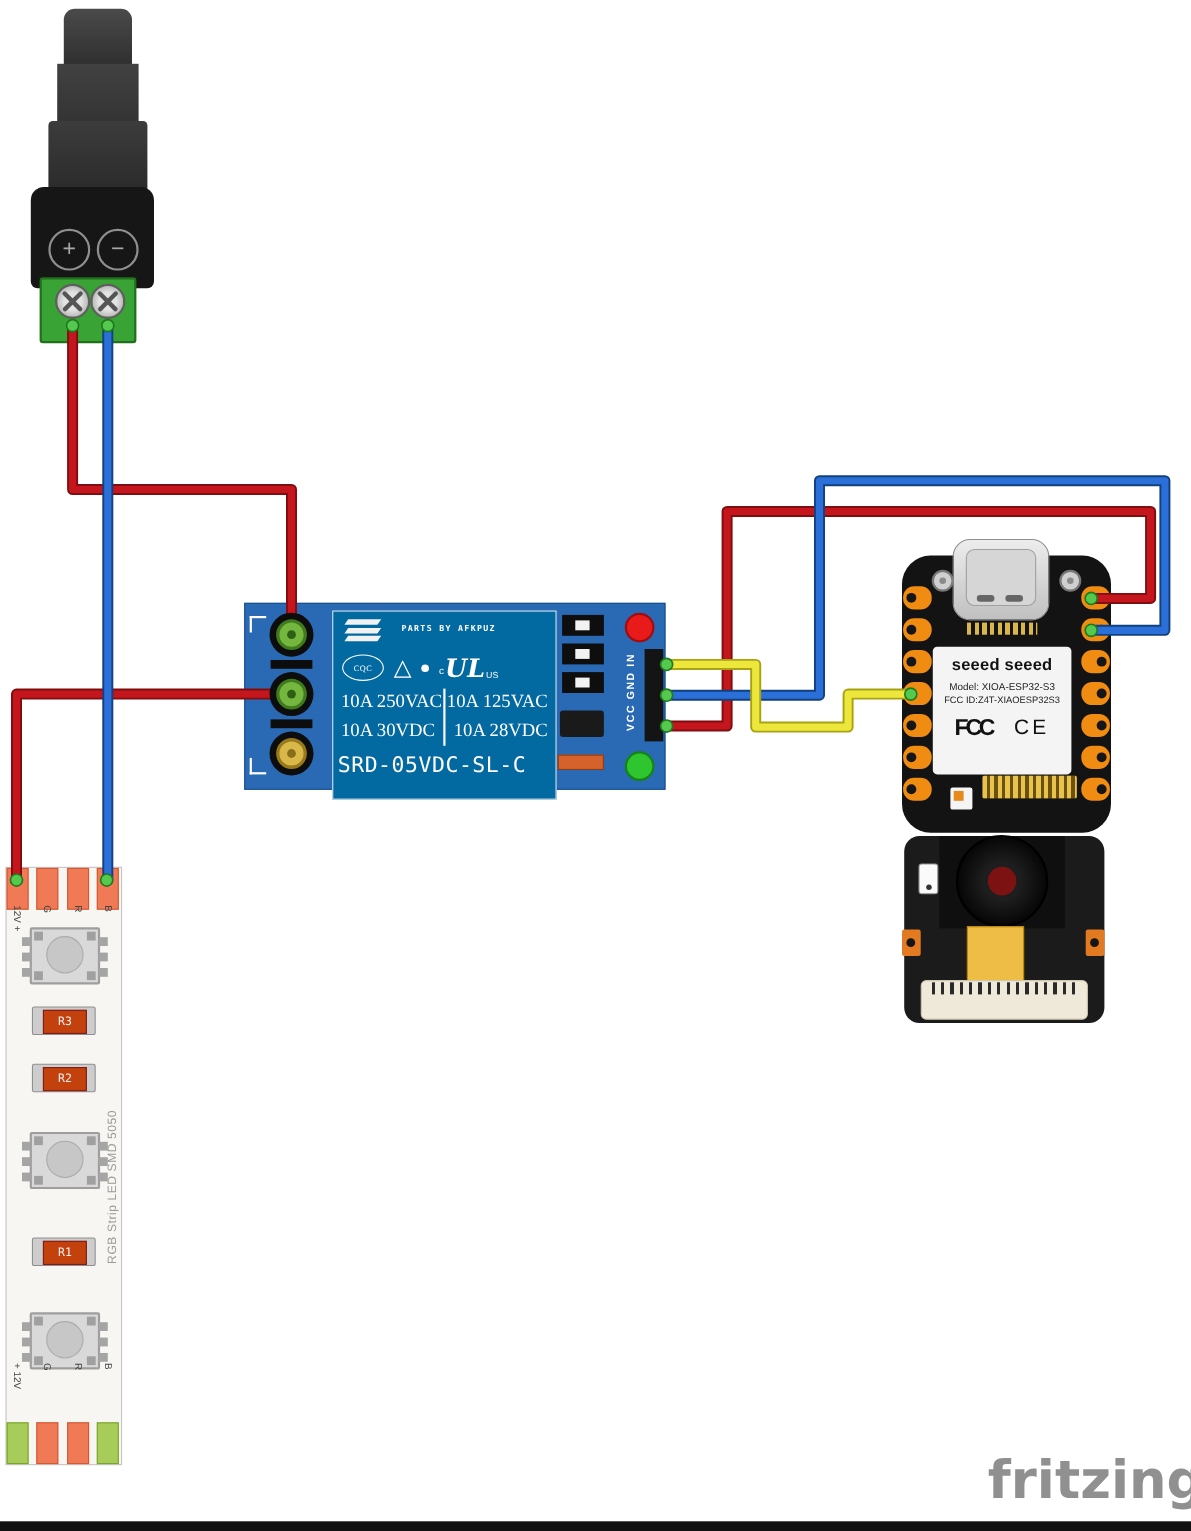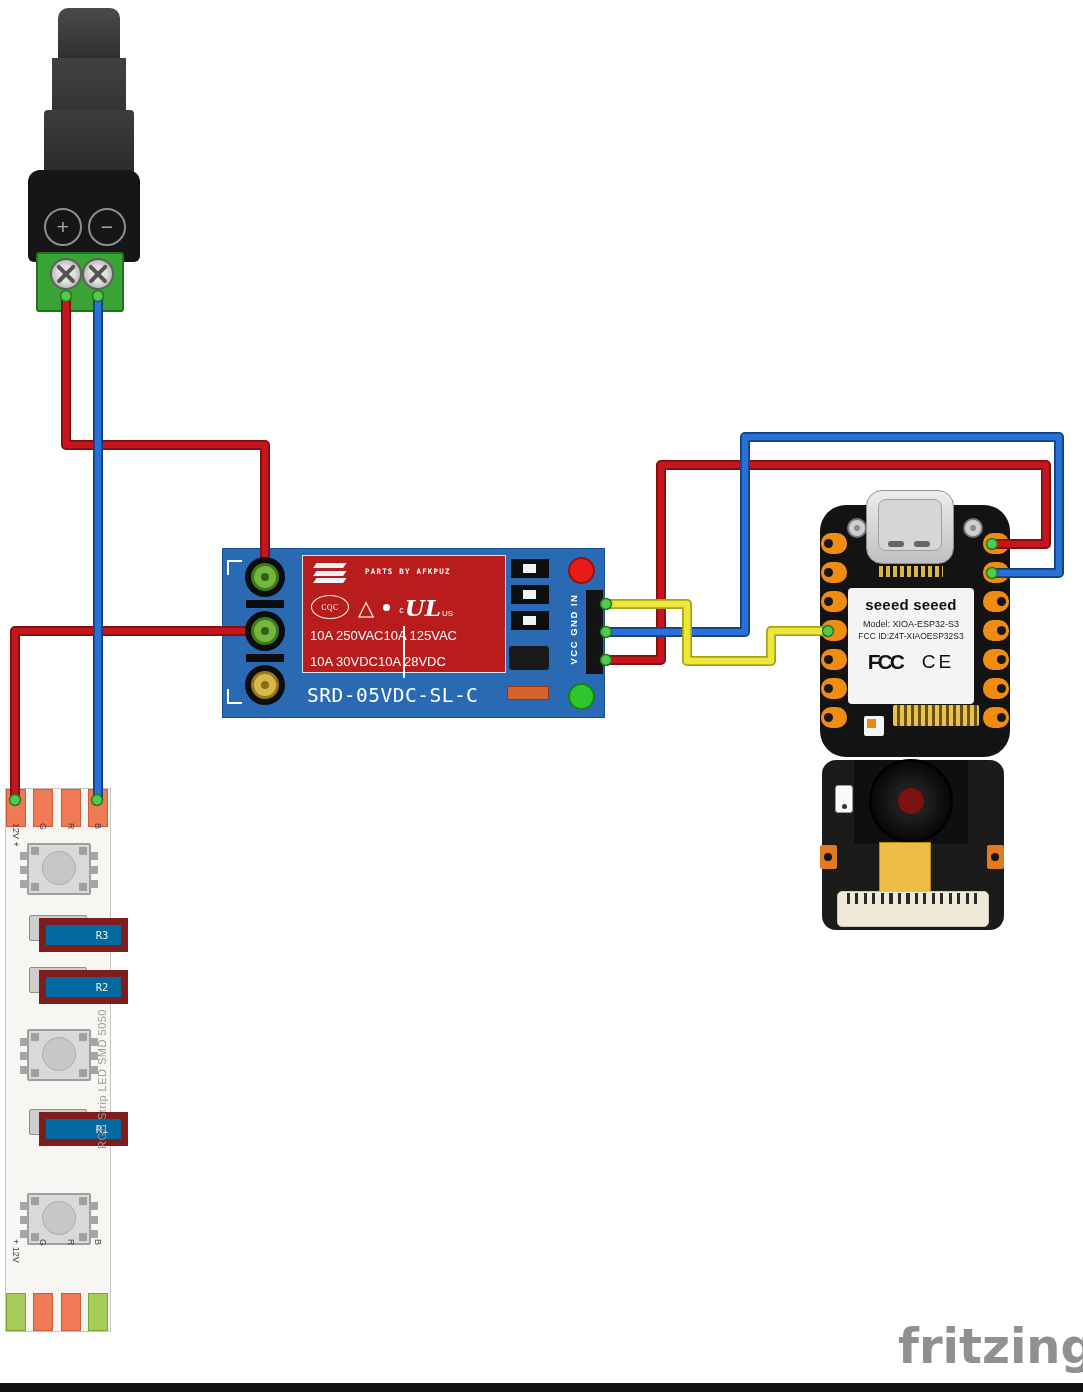--- a/index.html
+++ b/index.html
@@ -30,36 +30,36 @@
   
   .relay-pcb{left:222px;top:548px;width:383px;height:170px;background:#2a6ab5;border:1px solid #184f8f;box-sizing:border-box;}
   .sep-bar{position:absolute;width:38px;height:8px;background:#0d0d0d;left:246px;}
   .bracket{position:absolute;width:13px;height:13px;left:227px;}
   .screw-term{position:absolute;width:40px;height:40px;border-radius:50%;background:#0d0d0d;z-index:30;
               display:flex;align-items:center;justify-content:center;left:245px;}
   .screw-term i{display:block;width:28px;height:28px;border-radius:50%;background:#74b63e;border:3px solid #3f7a1c;box-sizing:border-box;position:relative;}
   .screw-term i::after{content:"";position:absolute;left:7px;top:7px;width:8px;height:8px;border-radius:50%;background:#2f5f14;}
   .screw-term.gold i{background:#d9b84a;border-color:#97791c;}
   .screw-term.gold i::after{background:#8a6d18;}
-  .relay-body{left:302px;top:555px;width:204px;height:118px;background:#b91c1c;border:1.5px solid #d9e5f3;box-sizing:border-box;color:#fff;}
+  .relay-body{left:302px;top:555px;width:204px;height:172px;background:#0369a1;border:1.5px solid #d9e5f3;box-sizing:border-box;color:#fff;}
   .songle{position:absolute;left:12px;top:7px;}
   .songle i{display:block;width:30px;height:4.5px;background:#f2f2f2;transform:skewX(-35deg);margin-bottom:3px;}
   .parts-by{position:absolute;left:62px;top:11px;font-size:7.5px;letter-spacing:1.2px;font-weight:bold;
             font-family:"DejaVu Sans Mono",monospace;color:#fff;}
   .logo-row{position:absolute;left:8px;top:36px;right:6px;height:30px;display:flex;align-items:center;gap:9px;}
   .cqc{width:38px;height:24px;border:1.5px solid #fff;border-radius:50%;display:flex;align-items:center;justify-content:center;
        font-size:7.5px;letter-spacing:.5px;box-sizing:border-box;font-family:Liberation Serif, serif;}
   .tri{font-size:21px;line-height:1;}
   .wdot{width:7px;height:7px;background:#fff;border-radius:50%;}
   .ulg{display:flex;align-items:flex-start;gap:1px;}
   .ul-c{font-size:9px;margin-top:9px;}
   .ul-m{font-size:23px;font-weight:bold;font-style:italic;font-family:"DejaVu Serif",serif;line-height:1;}
   .ul-us{font-size:8px;margin-top:13px;}
-  .ratings{position:absolute;left:7px;right:7px;display:flex;
-           font-family:Liberation Sans, sans-serif;font-size:13px;}
+  .ratings{position:absolute;left:7px;right:7px;display:flex;justify-content:space-between;
+           font-family:Liberation Serif, serif;font-size:17px;}
   .vdiv{position:absolute;left:100px;top:70px;width:1.5px;height:52px;background:#fff;}
   .model{position:absolute;left:4px;top:128px;font-family:"DejaVu Sans Mono",monospace;font-size:19.5px;letter-spacing:.5px;white-space:nowrap;}
   .rcomp{position:absolute;left:511px;width:38px;height:19px;background:#0e0e0e;}
   .rcomp i{position:absolute;left:12px;top:5px;width:13px;height:9px;background:#f2f2f2;}
   .transistor{left:509px;top:646px;width:40px;height:24px;background:#1a1a1a;border-radius:3px;}
   .ocomp{left:507px;top:686px;width:42px;height:14px;background:#d4622a;border:1px solid #8f3a12;box-sizing:border-box;}
   .led{position:absolute;width:27px;height:27px;border-radius:50%;box-sizing:border-box;left:568px;}
   .led.red{top:557px;background:#e81a1a;border:2px solid #9f0d0d;}
   .led.green{top:683px;background:#2fc52f;border:2px solid #148514;}
   .pin-header{left:586px;top:590px;width:17px;height:84px;background:#141414;}
@@ -111,22 +111,22 @@
   .strip{left:5px;top:788px;width:106px;height:544px;background:#f8f6f2;border:1.5px solid #c5c5c5;box-sizing:border-box;}
   .spad{position:absolute;width:20px;height:38px;background:#ef7a55;border:1px solid #d05a35;box-sizing:border-box;}
   .spad.green{background:#a8cc5a;border-color:#7ba32e;}
   .vlabel{position:absolute;width:36px;height:12px;font-size:9px;color:#444;display:flex;align-items:center;white-space:pre;}
   .r90{transform:rotate(90deg);}
   .chip{position:absolute;left:21px;width:64px;height:52px;background:#d9d9d9;border:2px solid #9e9e9e;border-radius:2px;box-sizing:border-box;}
   .chip .cc{position:absolute;left:13px;top:6px;width:34px;height:34px;border-radius:50%;background:#c7c7c7;border:1.5px solid #ababab;box-sizing:border-box;}
   .chip .cp{position:absolute;width:8px;height:8px;background:#a0a0a0;}
   .chip .leg{position:absolute;width:8px;height:8px;background:#a5a5a5;}
   .res{position:absolute;left:23px;width:58px;height:26px;background:#cdcdcd;border:1px solid #8f8f8f;border-radius:2px;box-sizing:border-box;}
-  .res i{position:absolute;left:9px;top:2px;width:38px;height:20px;background:#0369a1;border:7px solid #7f1d1d;display:flex;
-         align-items:center;justify-content:center;color:#eee;font-size:10.5px;font-family:"DejaVu Sans Mono",monospace;font-style:normal;padding-left:37px;}
+  .res i{position:absolute;left:9px;top:2px;width:38px;height:20px;background:#c2410c;border:1px solid #7f1d1d;display:flex;
+         align-items:center;justify-content:center;color:#eee;font-size:10.5px;font-family:"DejaVu Sans Mono",monospace;font-style:normal;}
   .strip-name{position:absolute;left:1px;top:283px;width:190px;height:14px;transform:rotate(-90deg);
               font-size:11px;color:#9a9a9a;letter-spacing:.5px;display:flex;align-items:center;justify-content:center;white-space:nowrap;}
 
   
   .fritzing{left:898px;top:1318px;font-size:48px;font-weight:700;color:#909090;letter-spacing:0;font-family:"DejaVu Sans",sans-serif;}
   .bottom-bar{left:0;top:1383px;width:1083px;height:9px;background:#111;}
 </style>
 </head>
 <body>
 
@@ -352,21 +352,21 @@
         <span class="leg" style="right:-9px;top:21px;"></span>
         <span class="leg" style="right:-9px;top:35px;"></span>
     </div>
 
     <div class="res" style="top:126px;">
         <i>R3</i>
       </div>
     <div class="res" style="top:178px;">
         <i>R2</i>
       </div>
-    <div class="res" style="top:320px;">
+    <div class="res" style="top:336px;">
         <i>R1</i>
       </div>
 
     <div class="strip-name">RGB Strip LED SMD 5050</div>
 
     <div class="vlabel r90" style="left:-8px;top:462px;">+ 12V</div>
     <div class="vlabel r90" style="left:19px;top:462px;">G</div>
     <div class="vlabel r90" style="left:47px;top:462px;">R</div>
     <div class="vlabel r90" style="left:74px;top:462px;">B</div>
 

